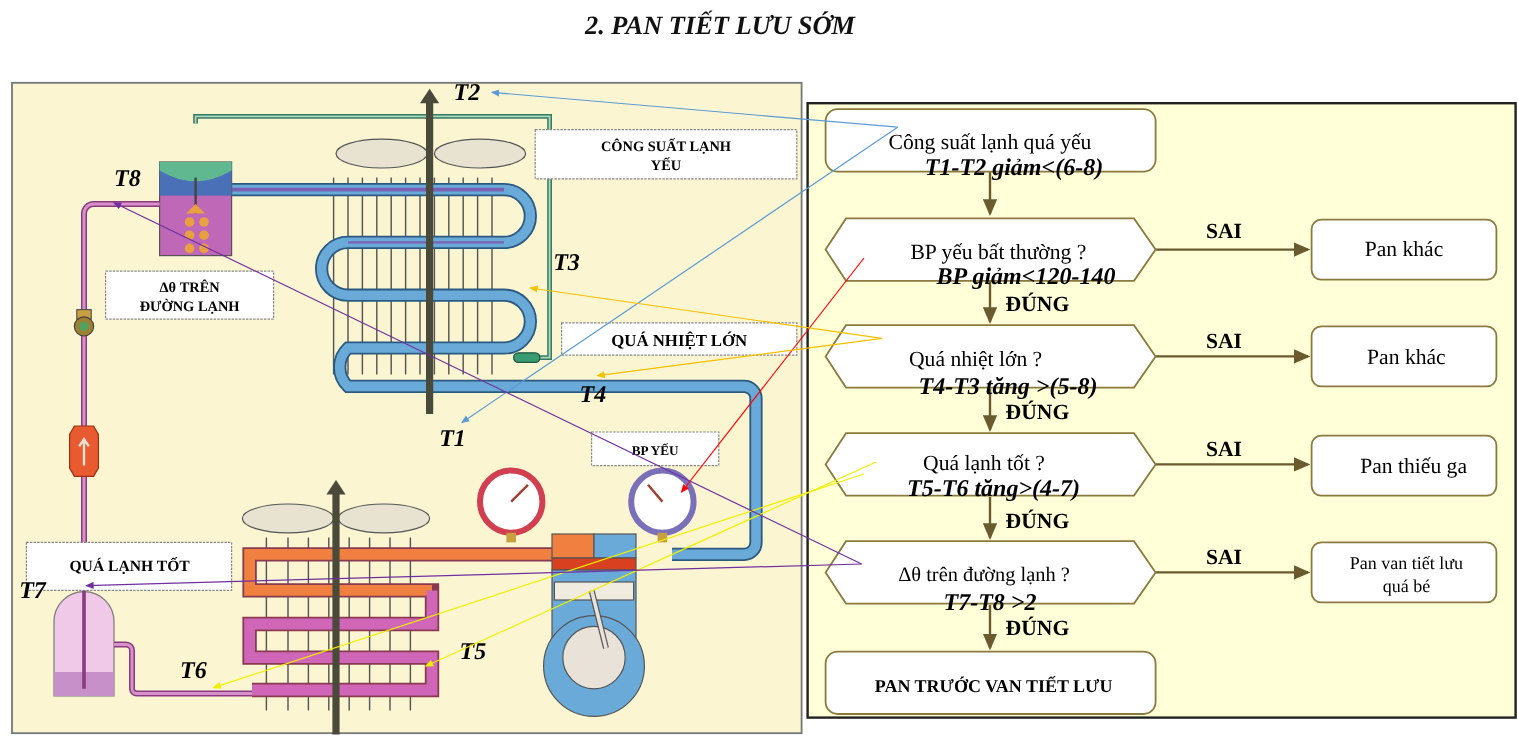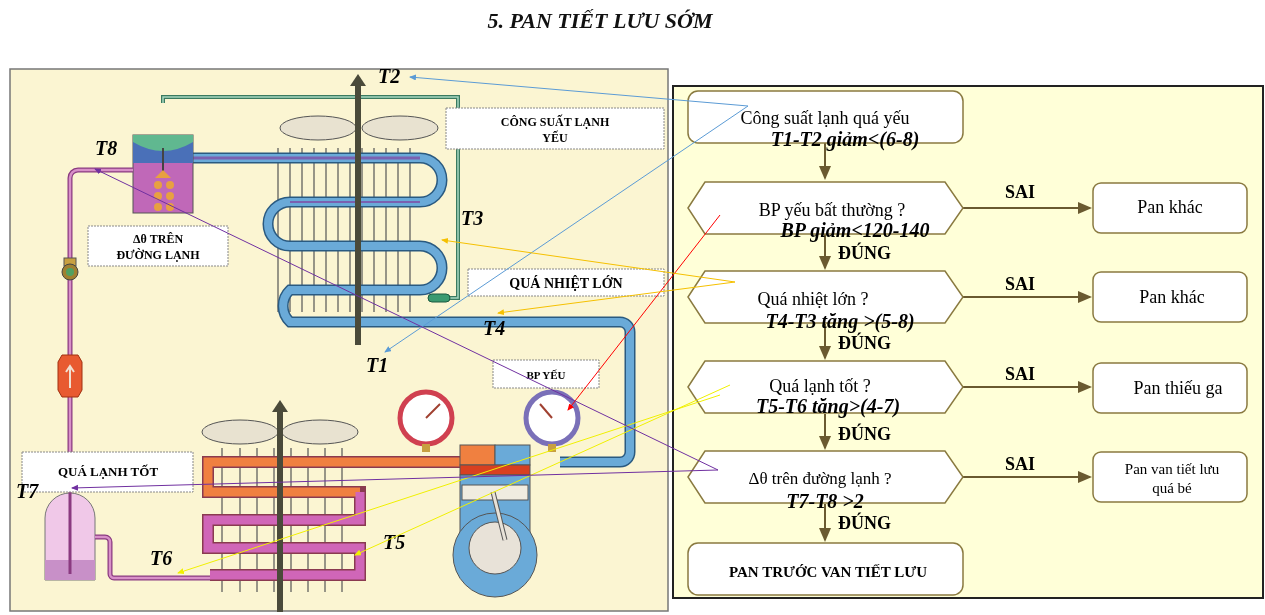--- a/index.html
+++ b/index.html
@@ -4,21 +4,21 @@
 <style>
   html, body { margin:0; padding:0; background:#ffffff; }
   body { width:1265px; height:615px; position:relative; overflow:hidden; font-family:"Liberation Serif", serif; }
   .title { position:absolute; left:0; width:1200px; top:8px; text-align:center; font-weight:bold; font-style:italic; font-size:22px; color:#111; }
   #diagram { position:absolute; left:0; top:0; }
   .lbl { font-family:"Liberation Serif", serif; }
 </style>
 </head>
 <body>
 
-<div class="title">5. PAN TIẾT LƯU SỚM</div>
+<div class="title">2. PAN TIẾT LƯU SỚM</div>
 
 <svg id="diagram" width="1265" height="615" viewBox="0 0 1265 615">
   <defs>
     <marker id="arrBlue" markerWidth="8" markerHeight="8" refX="6" refY="3" orient="auto">
         <path d="M0,0 L7,3 L0,6 z" fill="#5b9bd5"></path>
       </marker>
     <marker id="arrYellow" markerWidth="8" markerHeight="8" refX="6" refY="3" orient="auto">
         <path d="M0,0 L7,3 L0,6 z" fill="#f5c000"></path>
       </marker>
     <marker id="arrYellow2" markerWidth="8" markerHeight="8" refX="6" refY="3" orient="auto">

